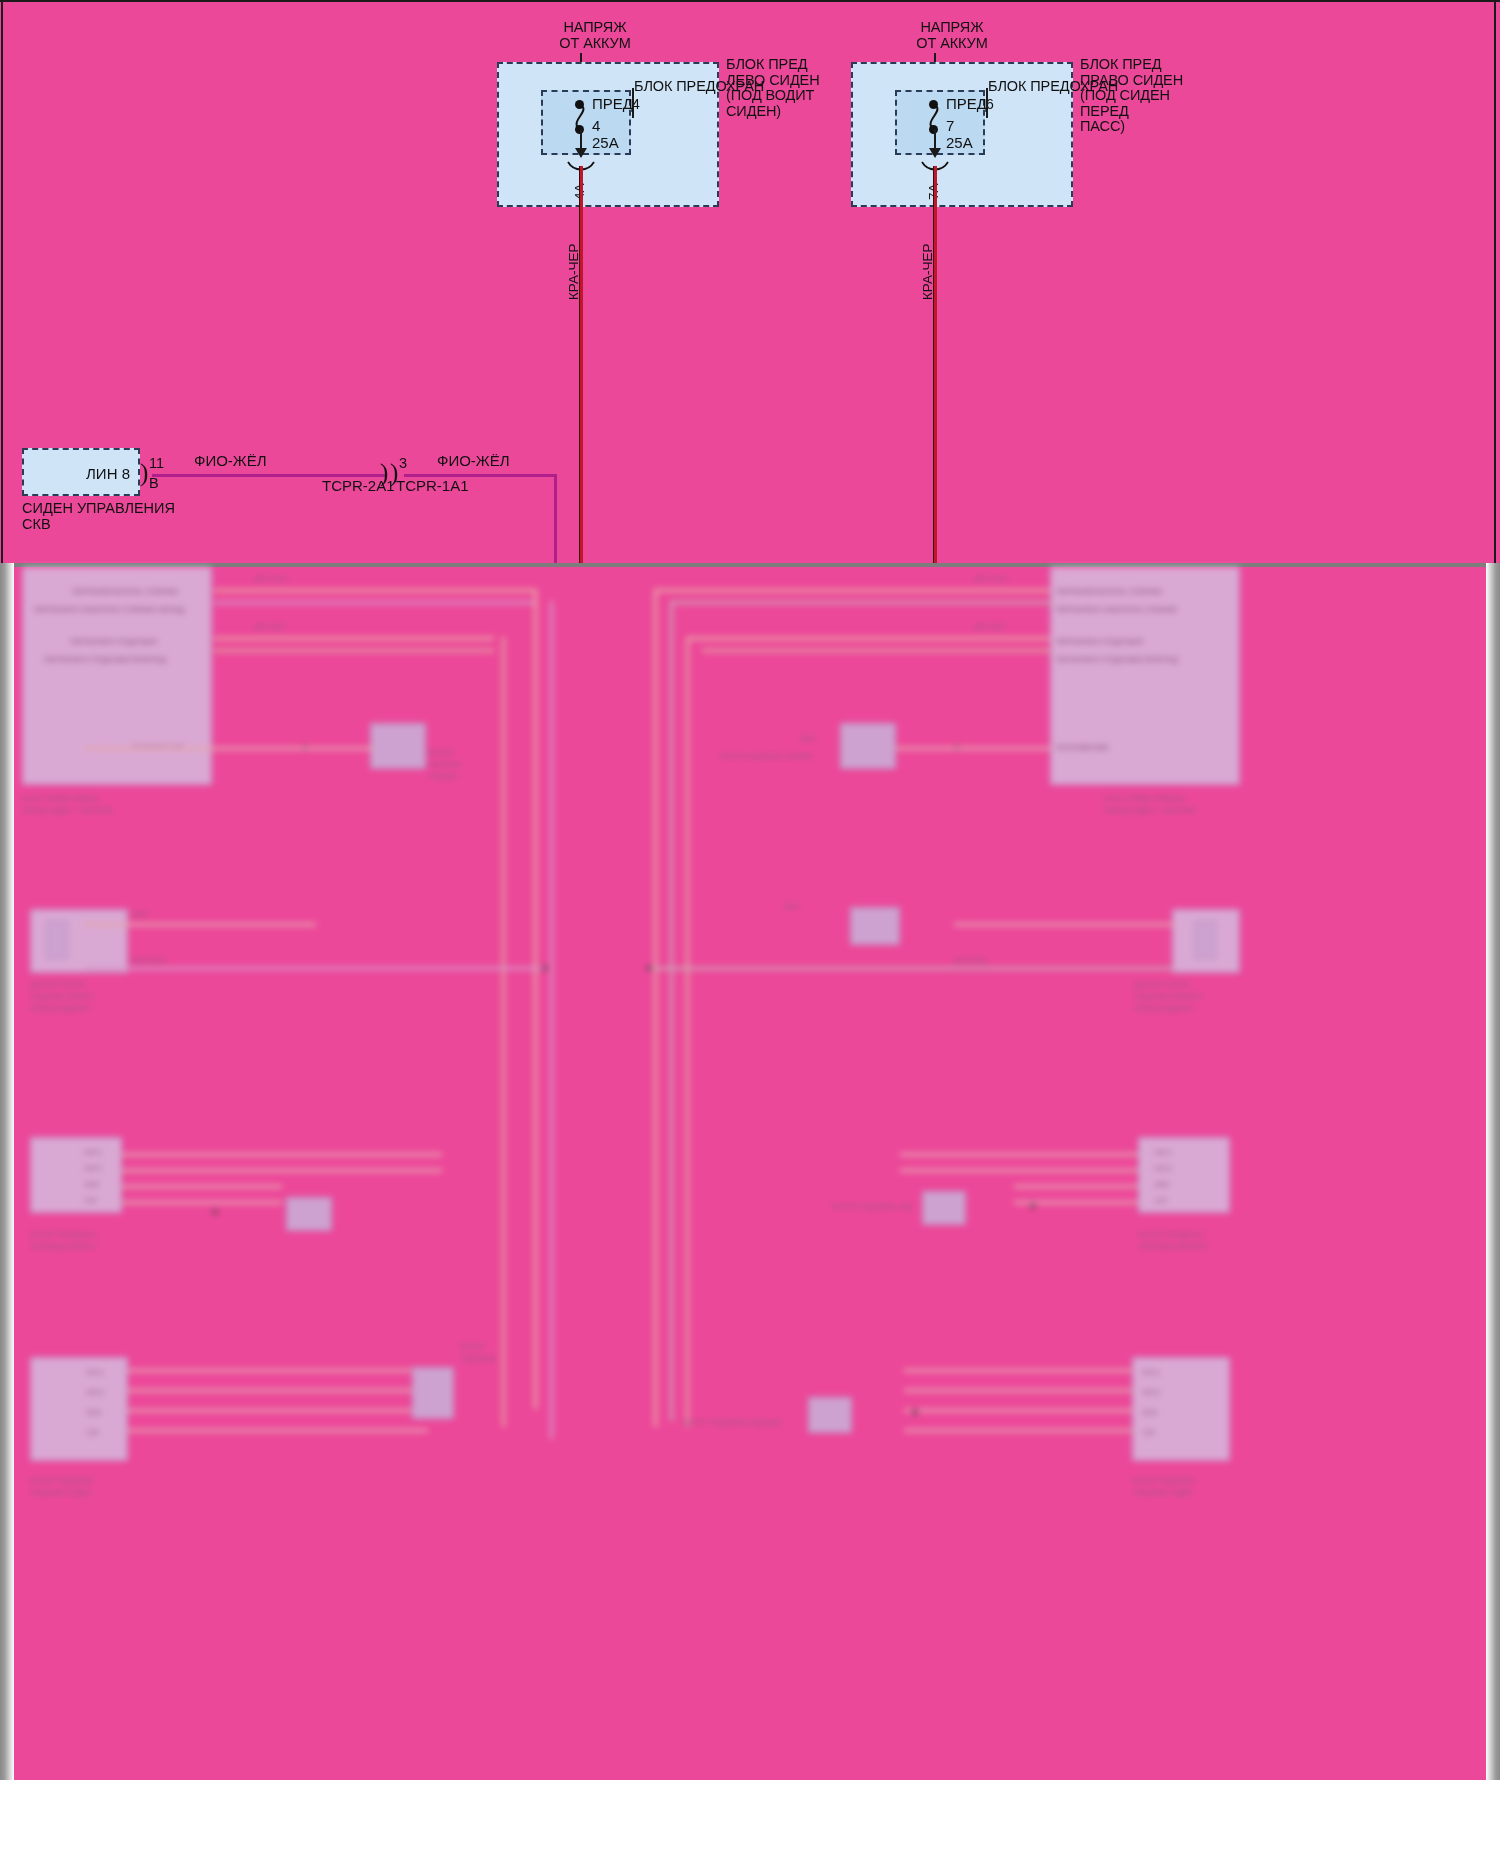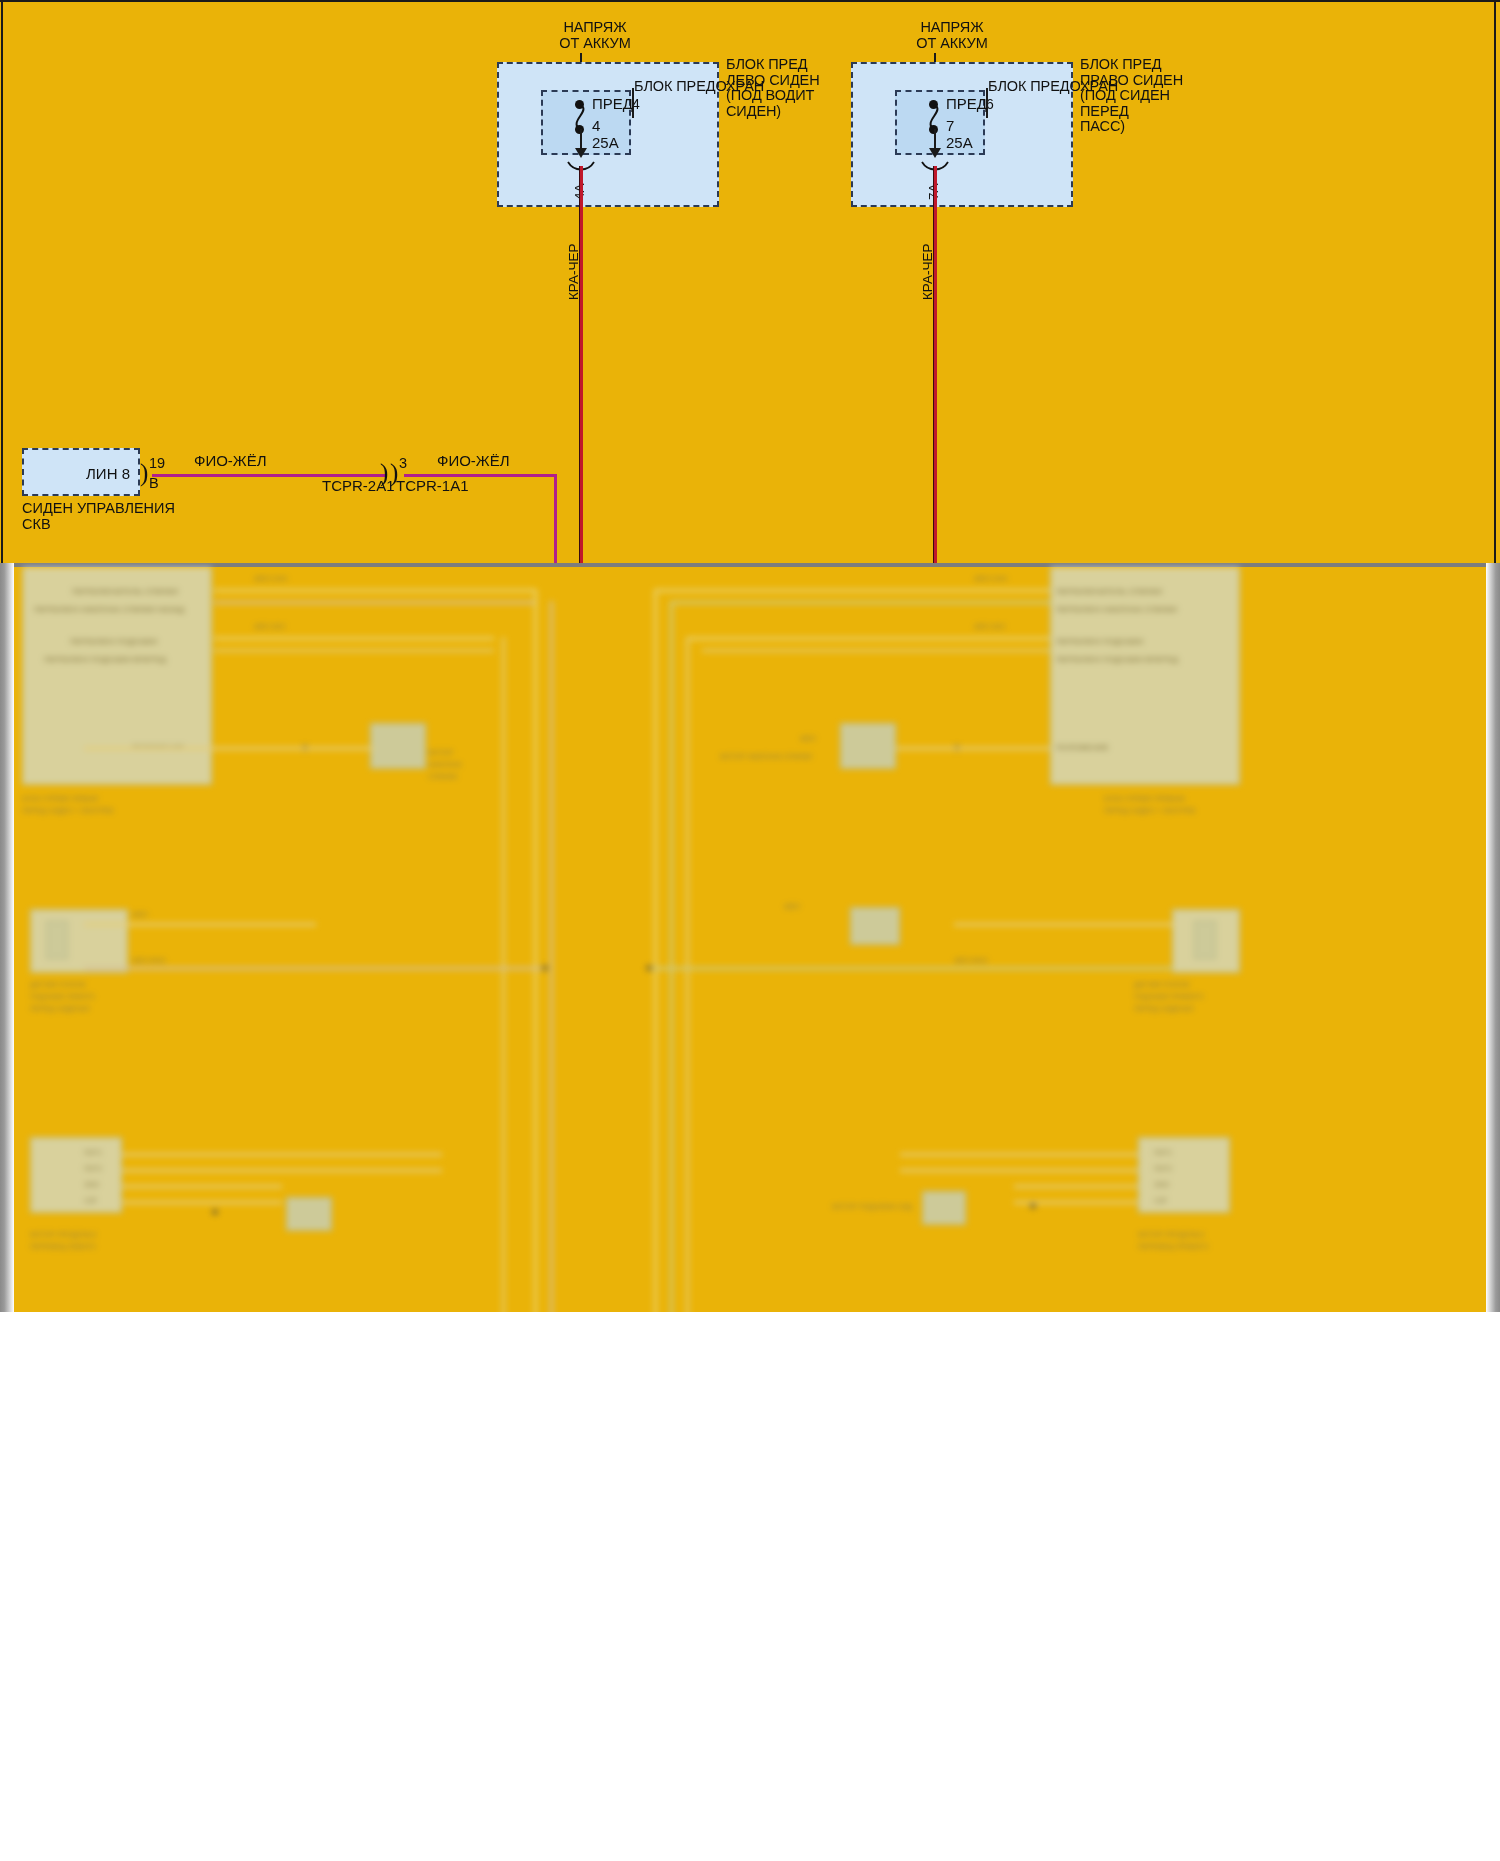--- a/index.html
+++ b/index.html
@@ -1,22 +1,22 @@
 <!DOCTYPE html>
 <html><head>
 <meta charset="utf-8">
 <style>
   html,body{margin:0;padding:0;background:#ffffff;}
   body{font-family:"Liberation Sans","DejaVu Sans",sans-serif;}
 
   #page{
     position:relative;
     width:1500px;
-    height:1312px;
-    background:#eab308;
+    height:1780px;
+    background:#ec4899;
     overflow:hidden;
   }
 
   
   #doc-border-top{position:absolute;left:0;top:0;width:1500px;height:2px;background:#1a1a1a;}
   #doc-border-right{position:absolute;right:4px;top:0;width:2px;height:566px;background:#1a1a1a;}
   #doc-border-left{position:absolute;left:1px;top:0;width:2px;height:566px;background:#1a1a1a;}
 
   
   #page-shadow-left{position:absolute;left:0;top:563px;width:14px;height:1298px;
@@ -203,21 +203,21 @@
 
     <div class="module-box" style="left:22px;top:448px;width:118px;height:48px;"></div>
 
     <div class="module-pinname" style="left:86px;top:465px;">ЛИН 8</div>
 
     <div class="module-caption" style="left:22px;top:500px;">СИДЕН УПРАВЛЕНИЯ
 СКВ</div>
 
     <div class="conn-sym" style="left:140px;top:460px;">)</div>
 
-    <div class="pinnum" style="left:149px;top:455px;">19</div>
+    <div class="pinnum" style="left:149px;top:455px;">11</div>
     <div class="pinnum" style="left:149px;top:475px;">B</div>
 
     <div class="purplewire" style="left:152px;top:474px;width:234px;"></div>
     <div class="wirename" style="left:194px;top:452px;">ФИО-ЖЁЛ</div>
     <div class="connname" style="left:322px;top:477px;">TCPR-2A1</div>
 
     <div class="conn-sym" style="left:380px;top:460px;">)</div>
     <div class="conn-sym" style="left:390px;top:460px;">)</div>
 
     <div class="pinnum" style="left:399px;top:455px;">3</div>

